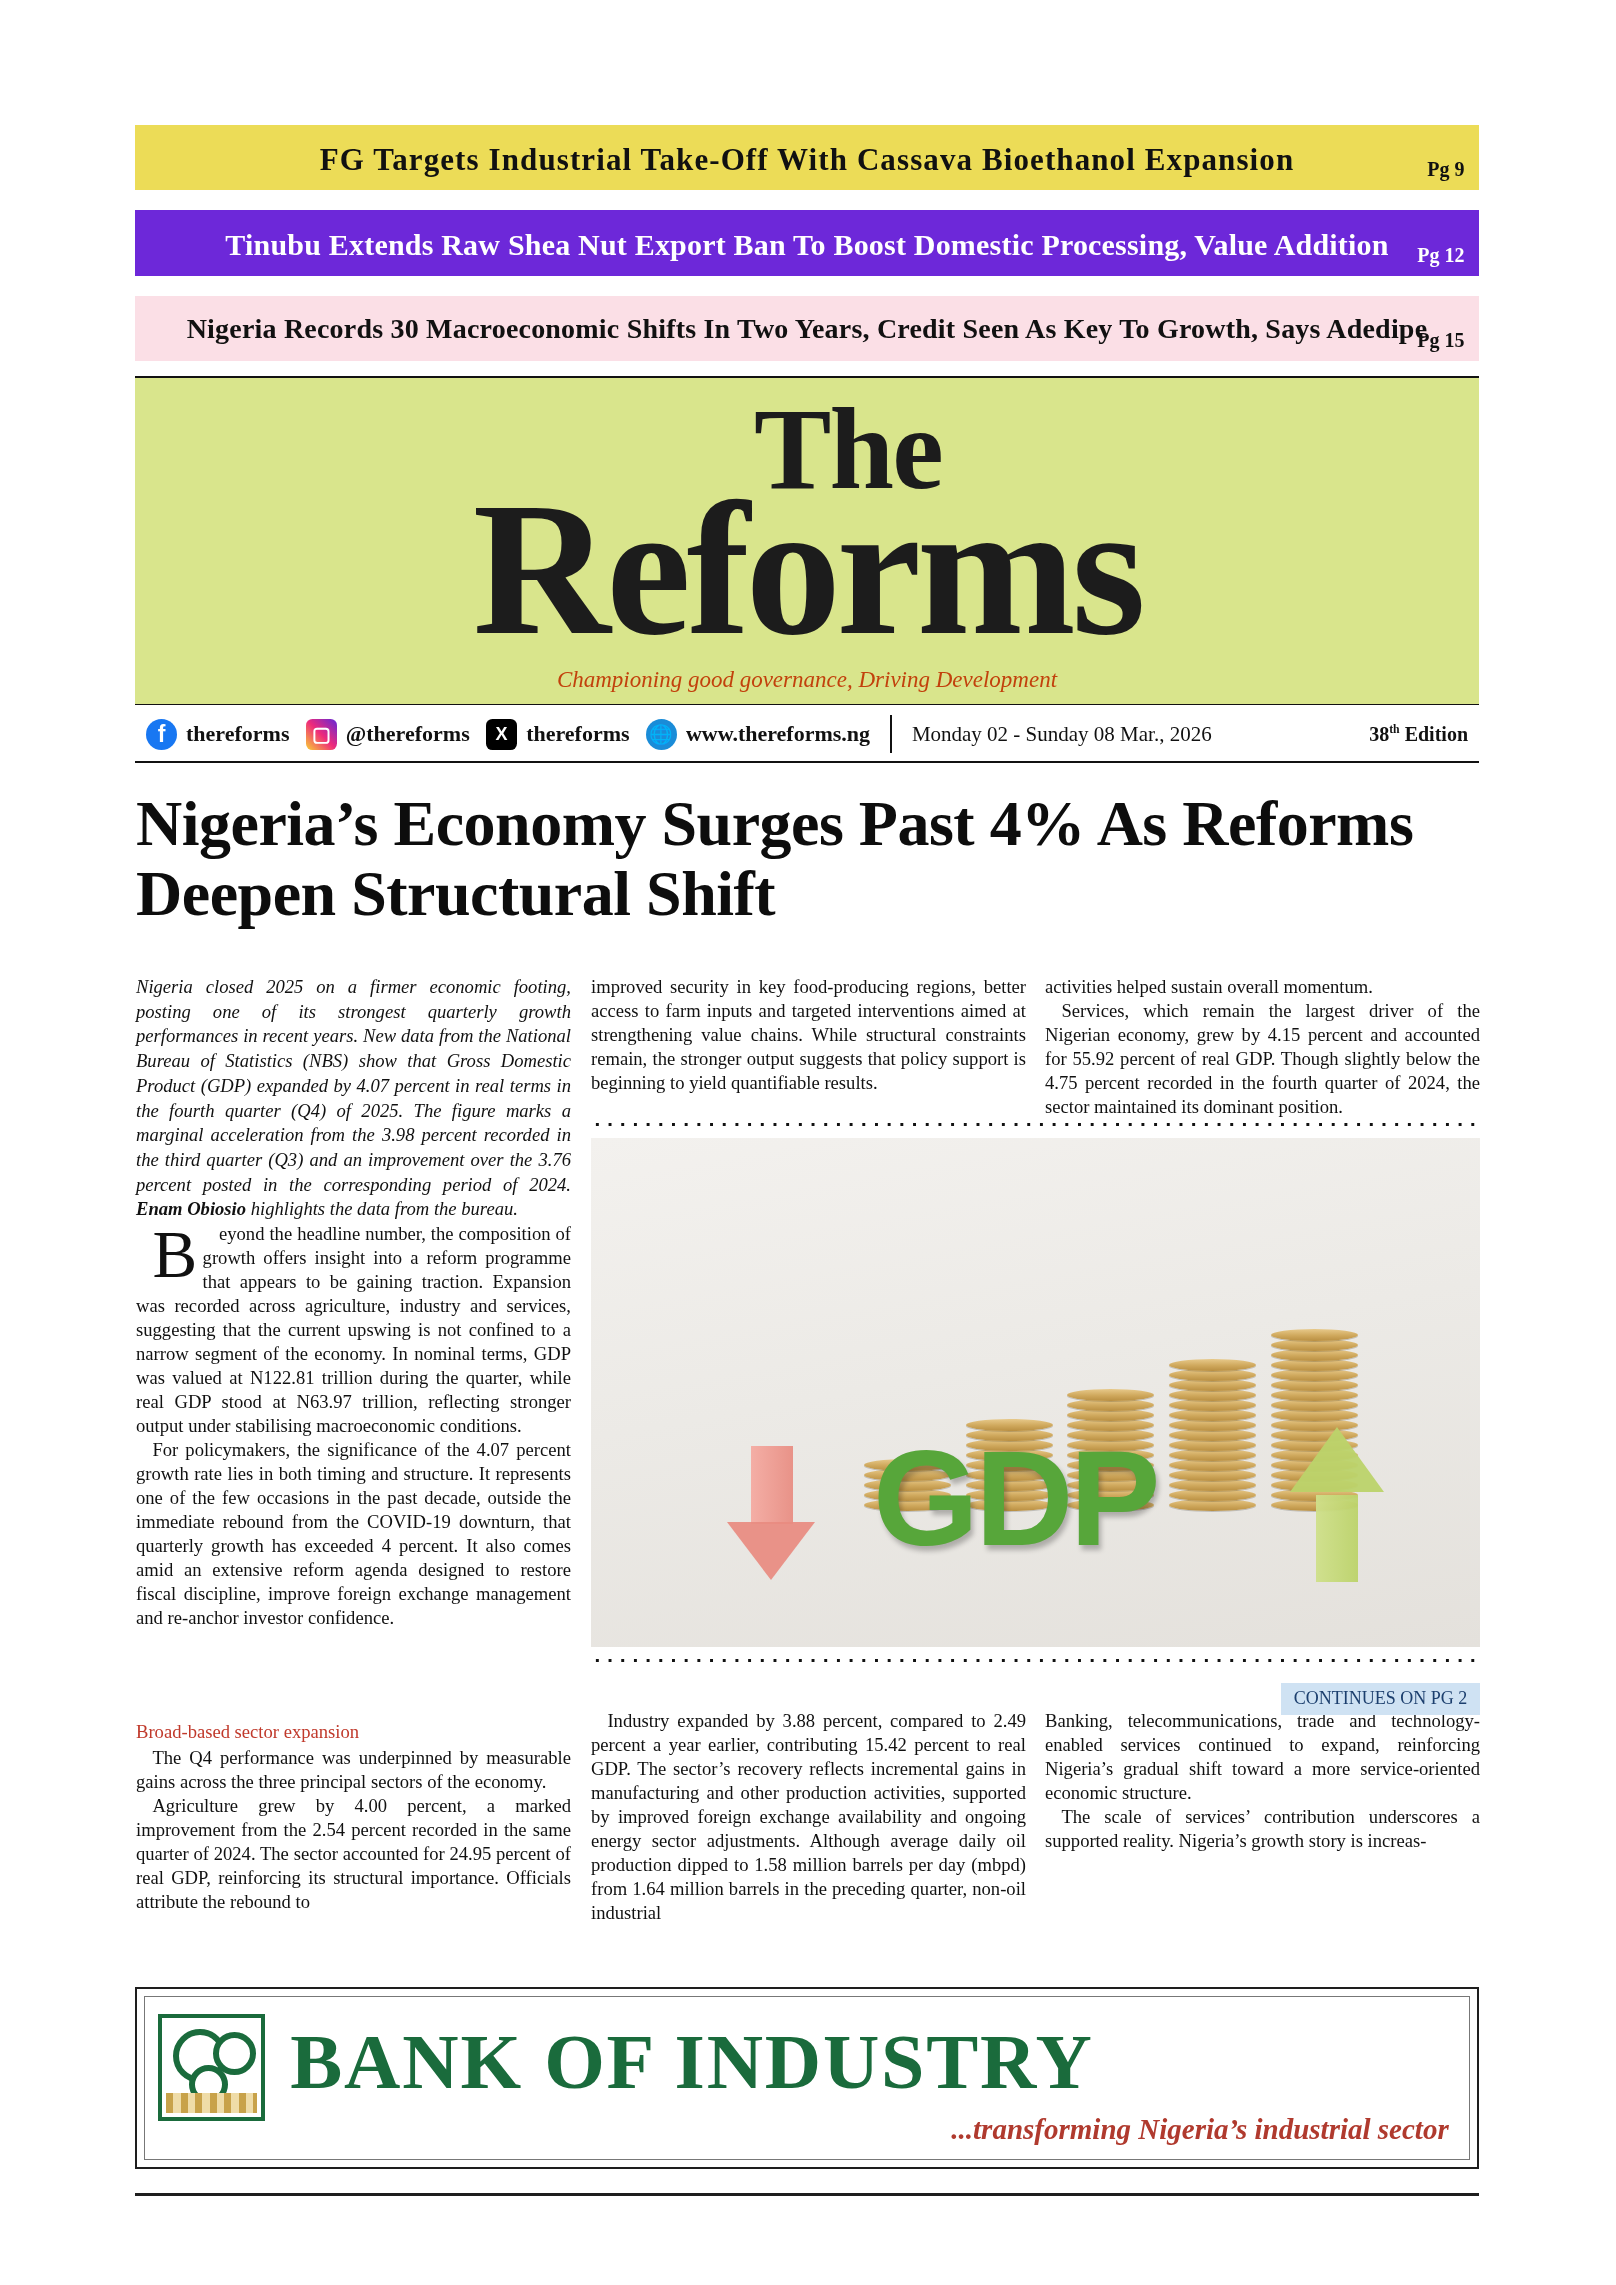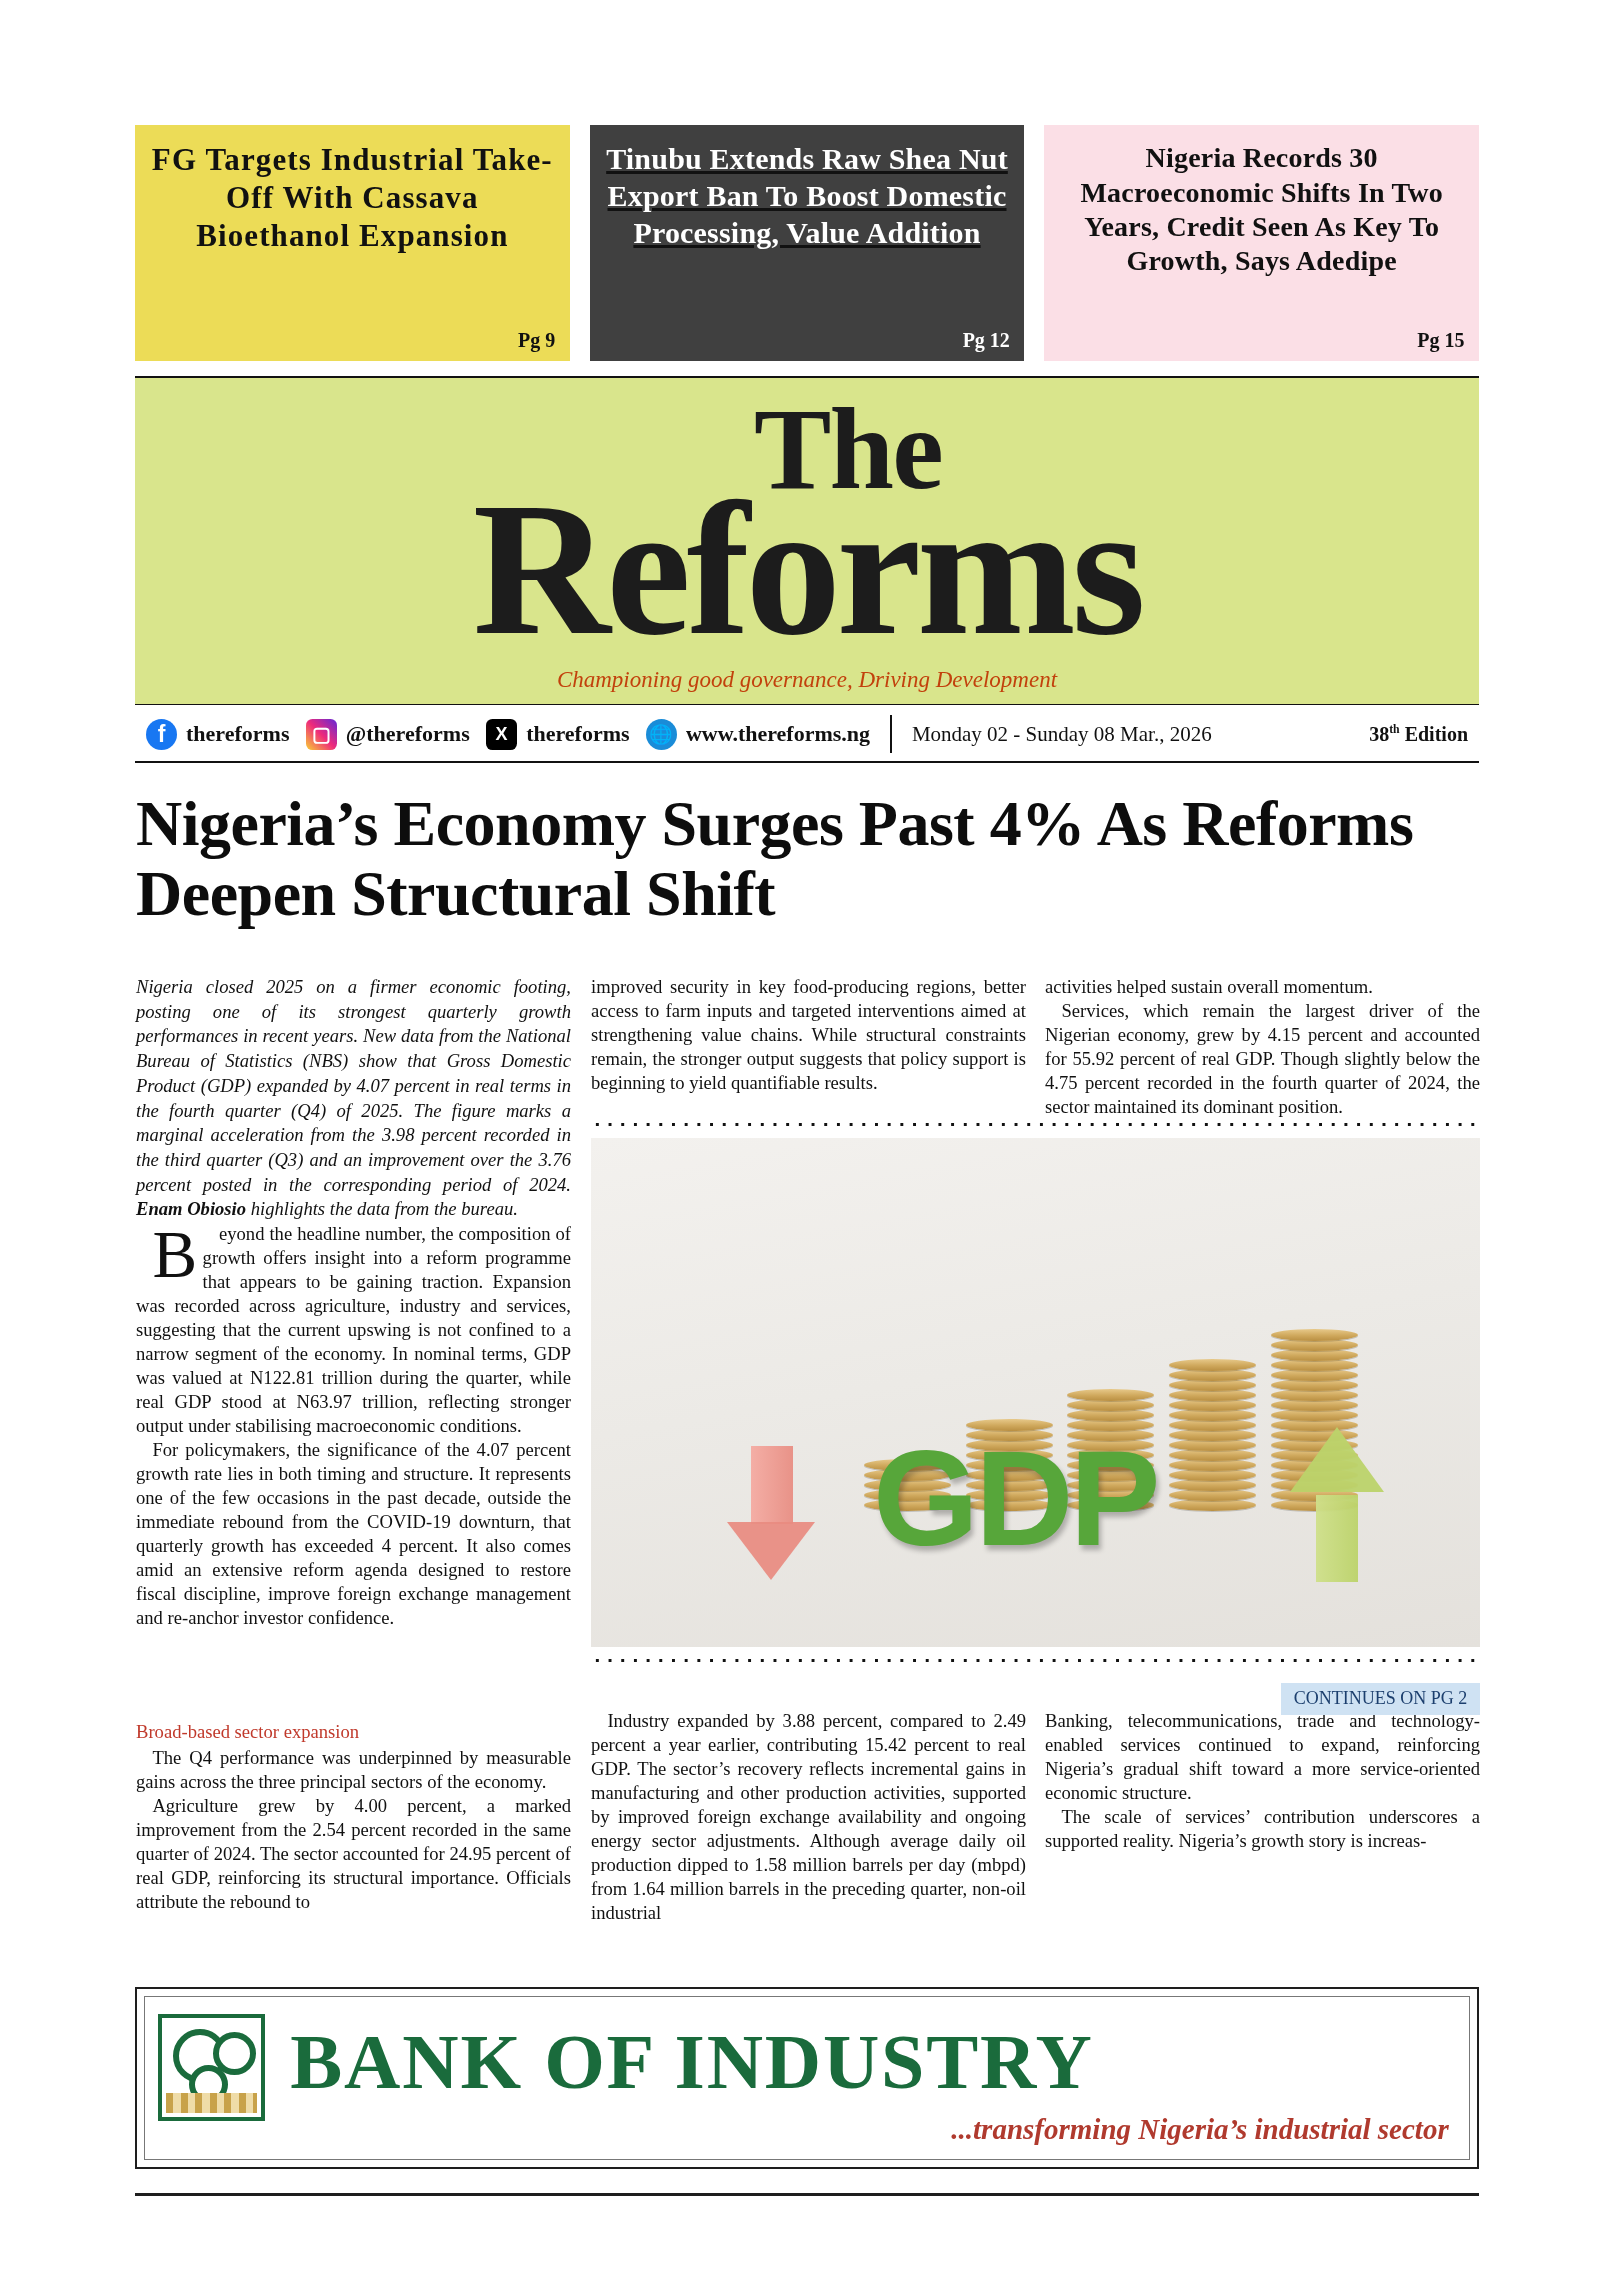--- a/index.html
+++ b/index.html
@@ -25,36 +25,37 @@
 
   
   .teasers {
     position: absolute;
     left: 135px;
     top: 125px;
     width: 1344px;
     height: 236px;
     display: flex;
     gap: 20px;
+    flex-direction: column;
   }
   .teaser {
     position: relative;
     flex: 1 1 0;
     padding: 16.4px 14.5px 9px 14.5px;
     box-sizing: border-box;
   }
   .teaser-title {
     font-family: "Liberation Serif", serif;
     font-weight: bold;
     text-align: center;
     line-height: 1.22;
     letter-spacing: 0.2px;
   }
   .teaser.t1 { background: #ecdc57; }
-  .teaser.t2 { background: #404040; text-decoration: underline; }
+  .teaser.t2 { background: #6d28d9; }
   .teaser.t3 { background: #fbdfe6; }
   .teaser.t1 .teaser-title { font-size: 31px; color: #111; letter-spacing: 1.1px;}
   .teaser.t2 .teaser-title { font-size: 30px; color: #ffffff; }
   .teaser.t3 .teaser-title { font-size: 28px; color: #111; }
   .teaser-page {
     position: absolute;
     right: 14.5px;
     bottom: 9px;
     font-size: 20px;
     font-weight: bold;

